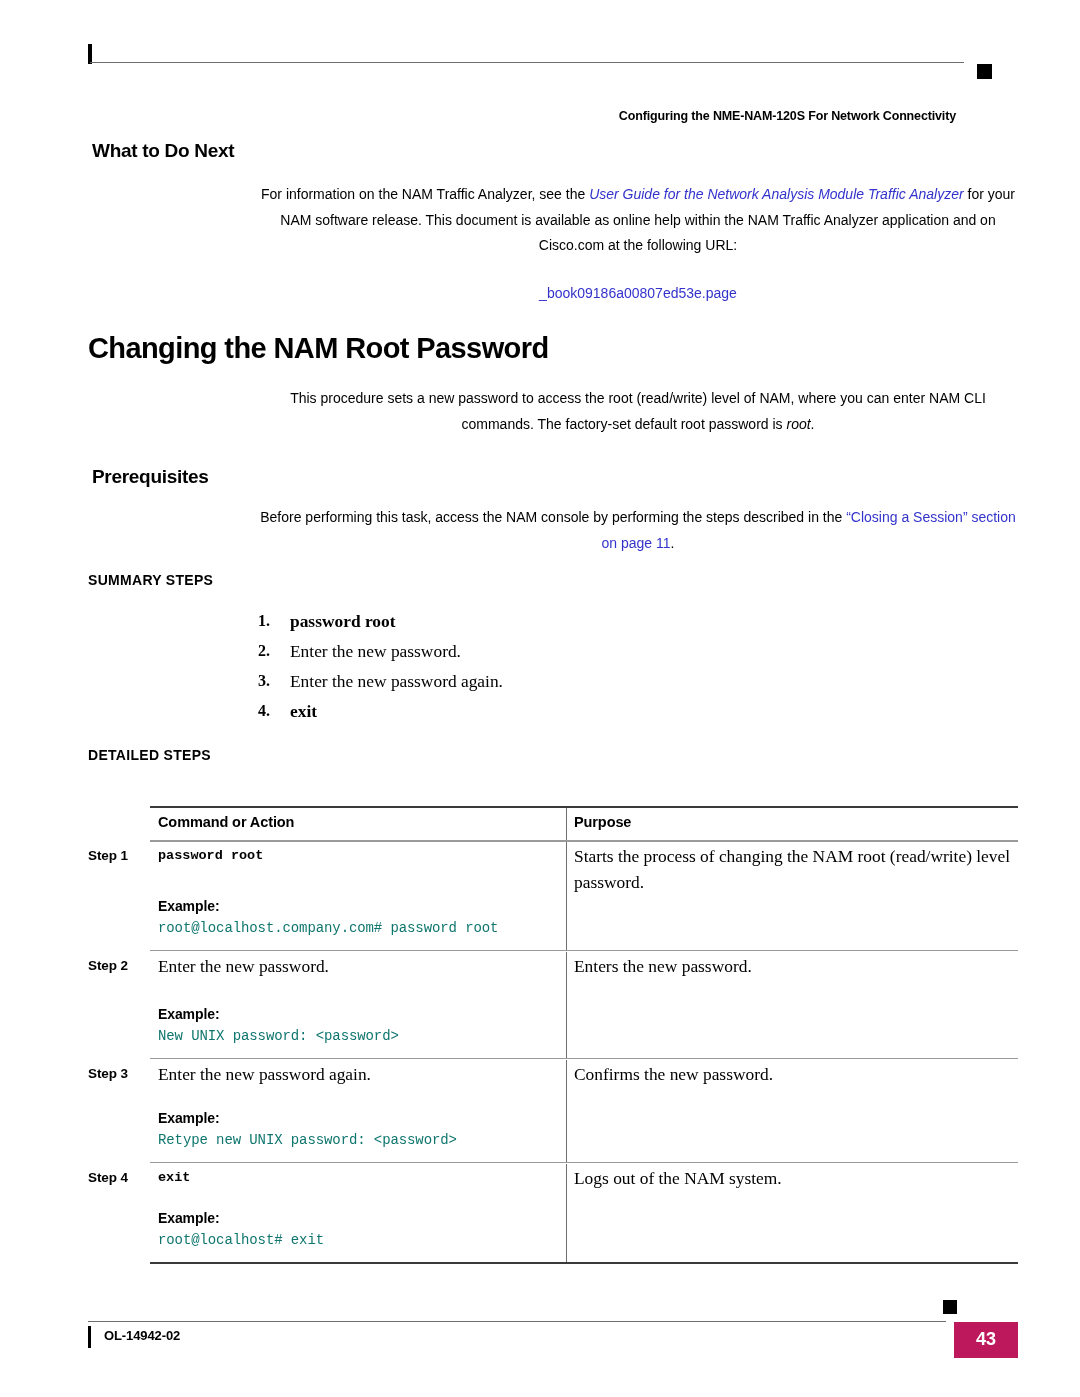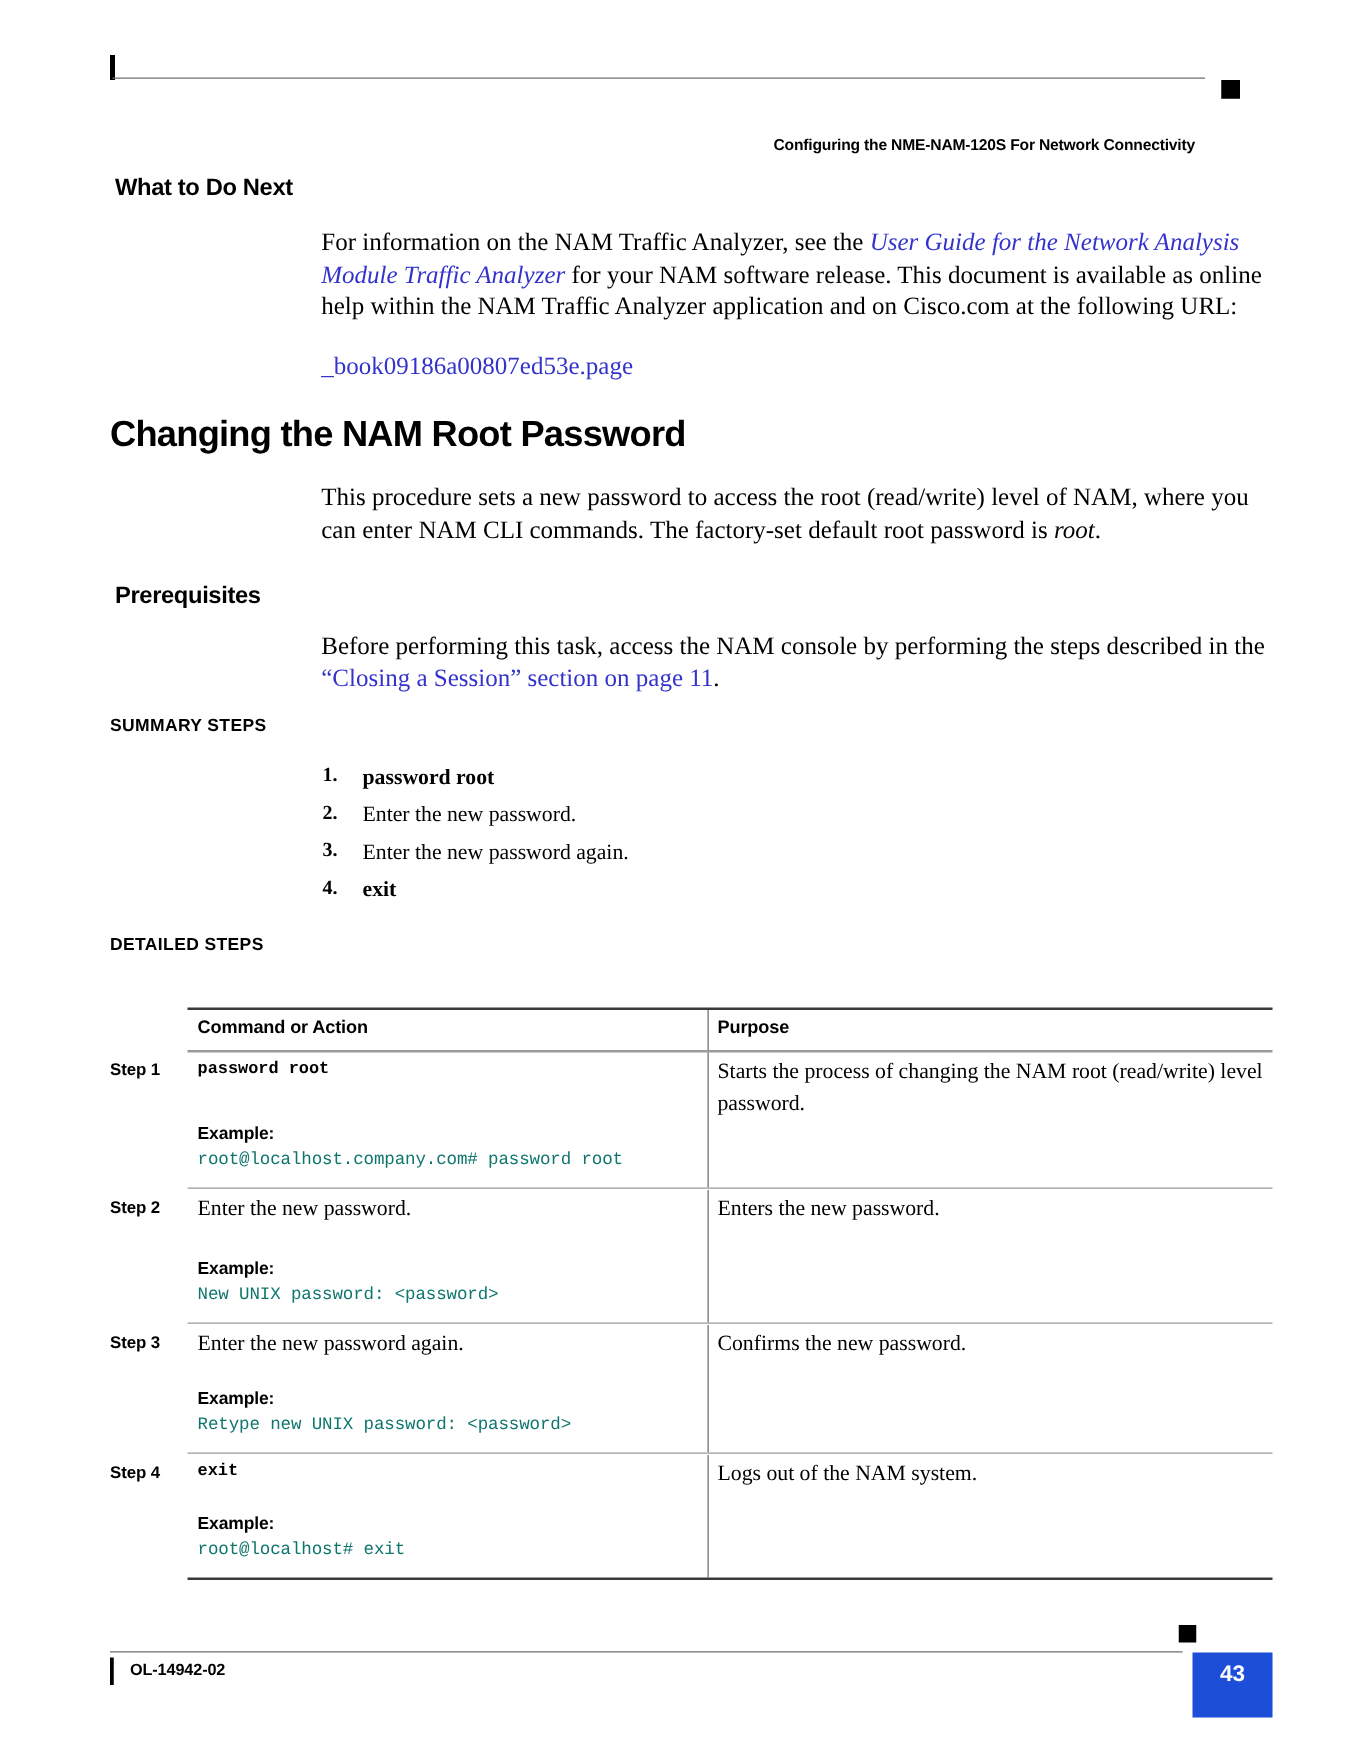--- a/index.html
+++ b/index.html
@@ -90,25 +90,25 @@
     font-weight: bold;
     font-size: 14px;
     letter-spacing: 0.3px;
     color: #000000;
     white-space: nowrap;
   }
 
   
   .body-para {
     position: absolute;
-    font-family: Liberation Serif, serif;
-    font-size: 20px;
+    font-family: Liberation Sans, sans-serif;
+    font-size: 14px;
     line-height: 25.5px;
     color: #000000;
-    text-align: left;
+    text-align: center;
   }
   .lnk {
     color: #3333cc;
   }
   .lnk-i {
     color: #3333cc;
     font-style: italic;
   }
   .ital {
     font-style: italic;
@@ -300,22 +300,22 @@
     font-size: 13px;
     letter-spacing: -0.1px;
     white-space: nowrap;
     color: #000000;
   }
   .footer-pagebox {
     position: absolute;
     left: 866px;
     top: 22px;
     width: 64px;
-    height: 52px;
-    background: #1d4ed8;
+    height: 36px;
+    background: #be185d;
   }
   .footer-pagenum {
     position: absolute;
     left: 0;
     top: 0;
     width: 64px;
     height: 34px;
     line-height: 34px;
     text-align: center;
     font-family: "Liberation Sans", "DejaVu Sans", sans-serif;

